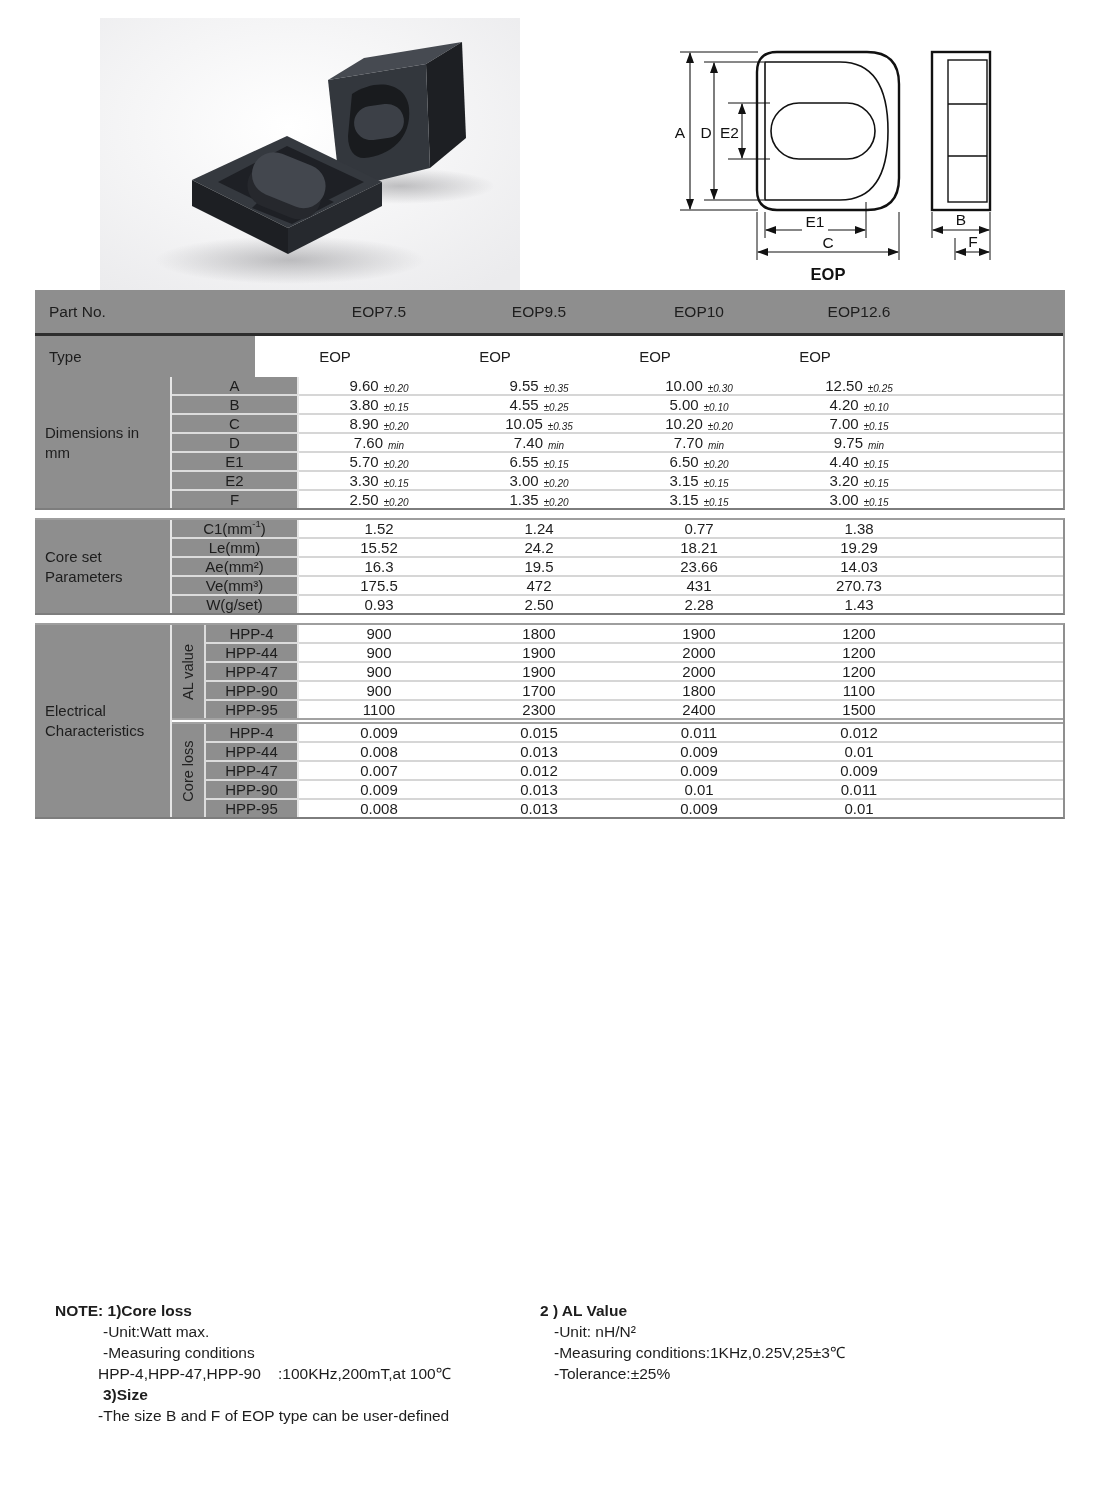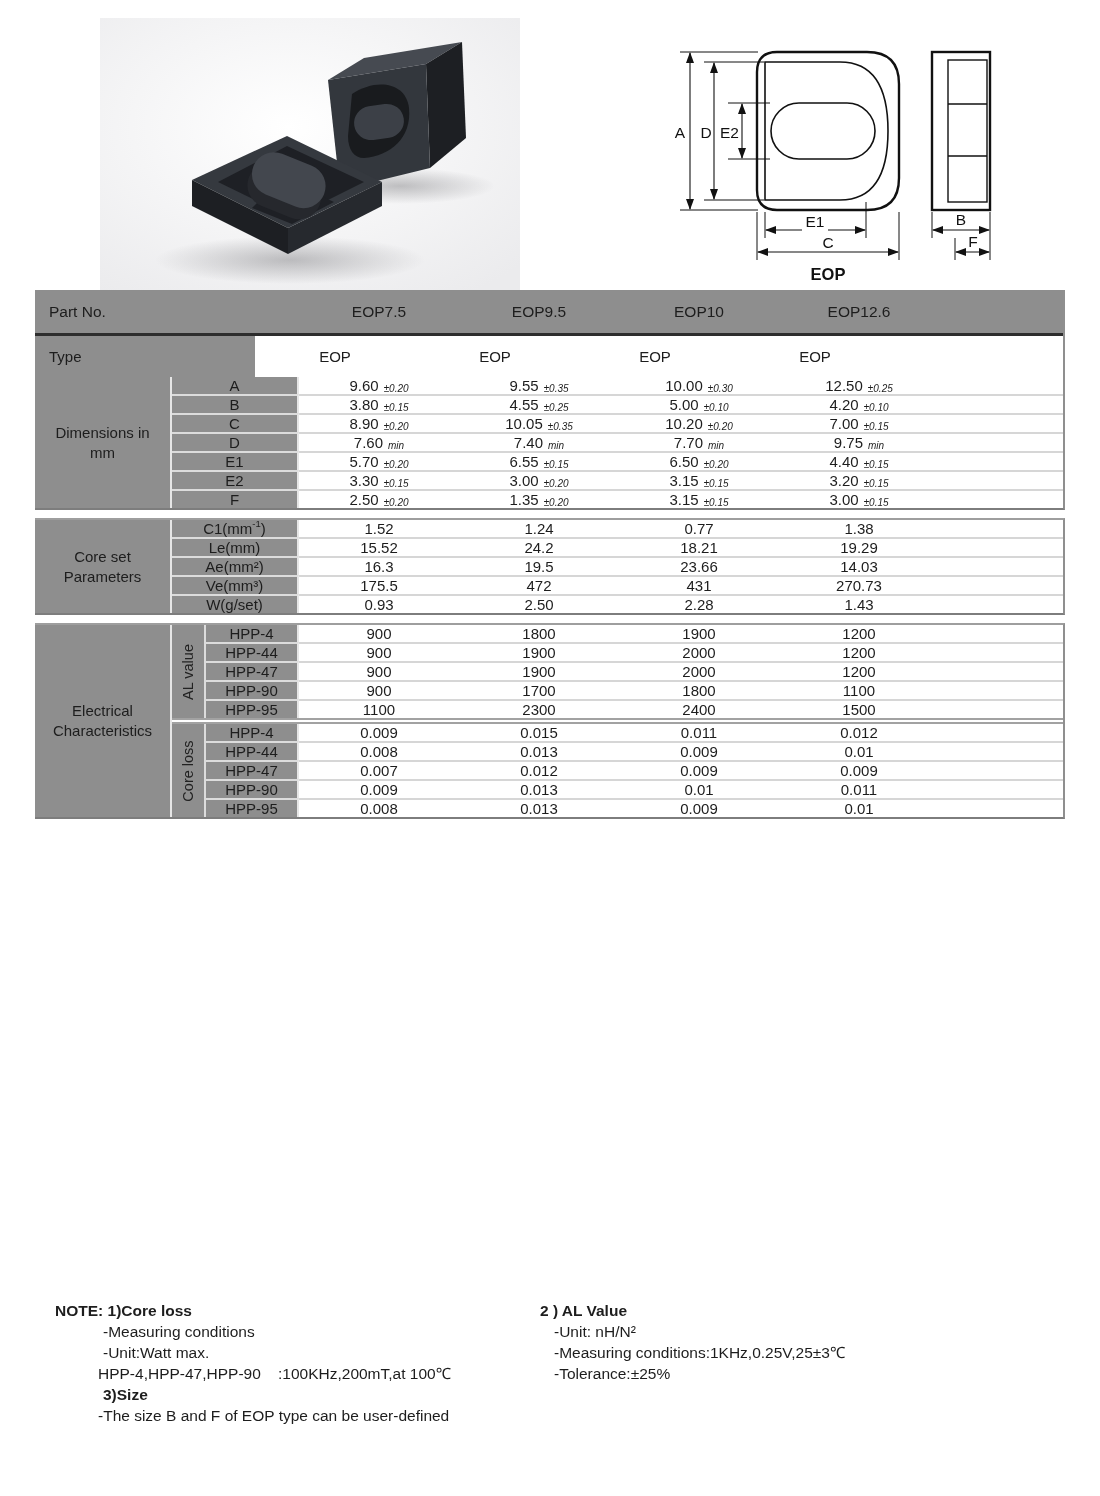--- a/index.html
+++ b/index.html
@@ -12,21 +12,21 @@
   .sec.s2,.sec.s3{border-top:2px solid #9e9e9e;}
   .gap{height:8px;background:#fff;}
   .hdr{display:flex;height:46px;background:#8e8e8e;border-bottom:3px solid #2d2d2d;align-items:center;font-size:15.5px;}
   .hlabel{width:264px;padding-left:14px;}
   .hcol{width:160px;text-align:center;}
   .typer{display:flex;height:41px;font-size:15px;}
   .typelabel{width:220px;background:#8e8e8e;display:flex;align-items:center;padding-left:14px;}
   .td{width:160px;display:flex;align-items:center;justify-content:center;background:#fff;}
   .fillc{flex:1;background:#fff;}
   .dimbody,.secflex{display:flex;}
-  .gc{width:137px;background:#8e8e8e;border-right:2px solid #e6e6e6;display:flex;align-items:center;justify-content:center;text-align:center;font-size:15px;line-height:20px;padding:0 10px;}
+  .gc{width:137px;background:#8e8e8e;border-right:2px solid #e6e6e6;display:flex;align-items:center;justify-content:center;font-size:15px;line-height:20px;padding:0 10px;}
   .rows{flex:1;display:flex;flex-direction:column;}
   .tr{display:flex;flex:1;font-size:15px;}
   .tr .sub{width:127px;background:#8e8e8e;border-right:2px solid #e6e6e6;display:flex;align-items:center;justify-content:center;}
   .tr+.tr .sub{border-top:2px solid #dcdcdc;}
   .tr+.tr .td,.tr+.tr .fillc{border-top:2px solid #d6d6d6;}
   .dimrows .tr{height:40px;}
   .corerows .tr{height:42px;}
   .elecrows .tr{height:39px;}
   .tol{font-size:10px;margin-left:5px;position:relative;top:3px;font-style:italic;}
   .sup{font-size:9.5px;position:relative;top:-5px;}
@@ -481,22 +481,22 @@
           </div>
         </div>
       </div>
     </div>
   </div>
 </div>
 
 <div class="notes">
   <div class="nleft">
     <div><span class="b">NOTE:</span> <span class="b">1)Core loss</span></div>
+    <div class="ind">-Unit:Watt max.</div>
     <div class="ind">-Measuring conditions</div>
-    <div class="ind">-Unit:Watt max.</div>
     <div class="ind2"><span class="cl">HPP-4,HPP-47,HPP-90</span><span>:100KHz,200mT,at 100℃</span></div>
     <div class="ind b">3)Size</div>
     <div class="ind2">-The size B and F of EOP type can be user-defined</div>
   </div>
   <div class="nright">
     <div class="b">2 )  AL Value</div>
     <div class="ind3">-Unit: nH/N²</div>
     <div class="ind3">-Measuring conditions:1KHz,0.25V,25±3℃</div>
     <div class="ind3">-Tolerance:±25%</div>
   </div>

